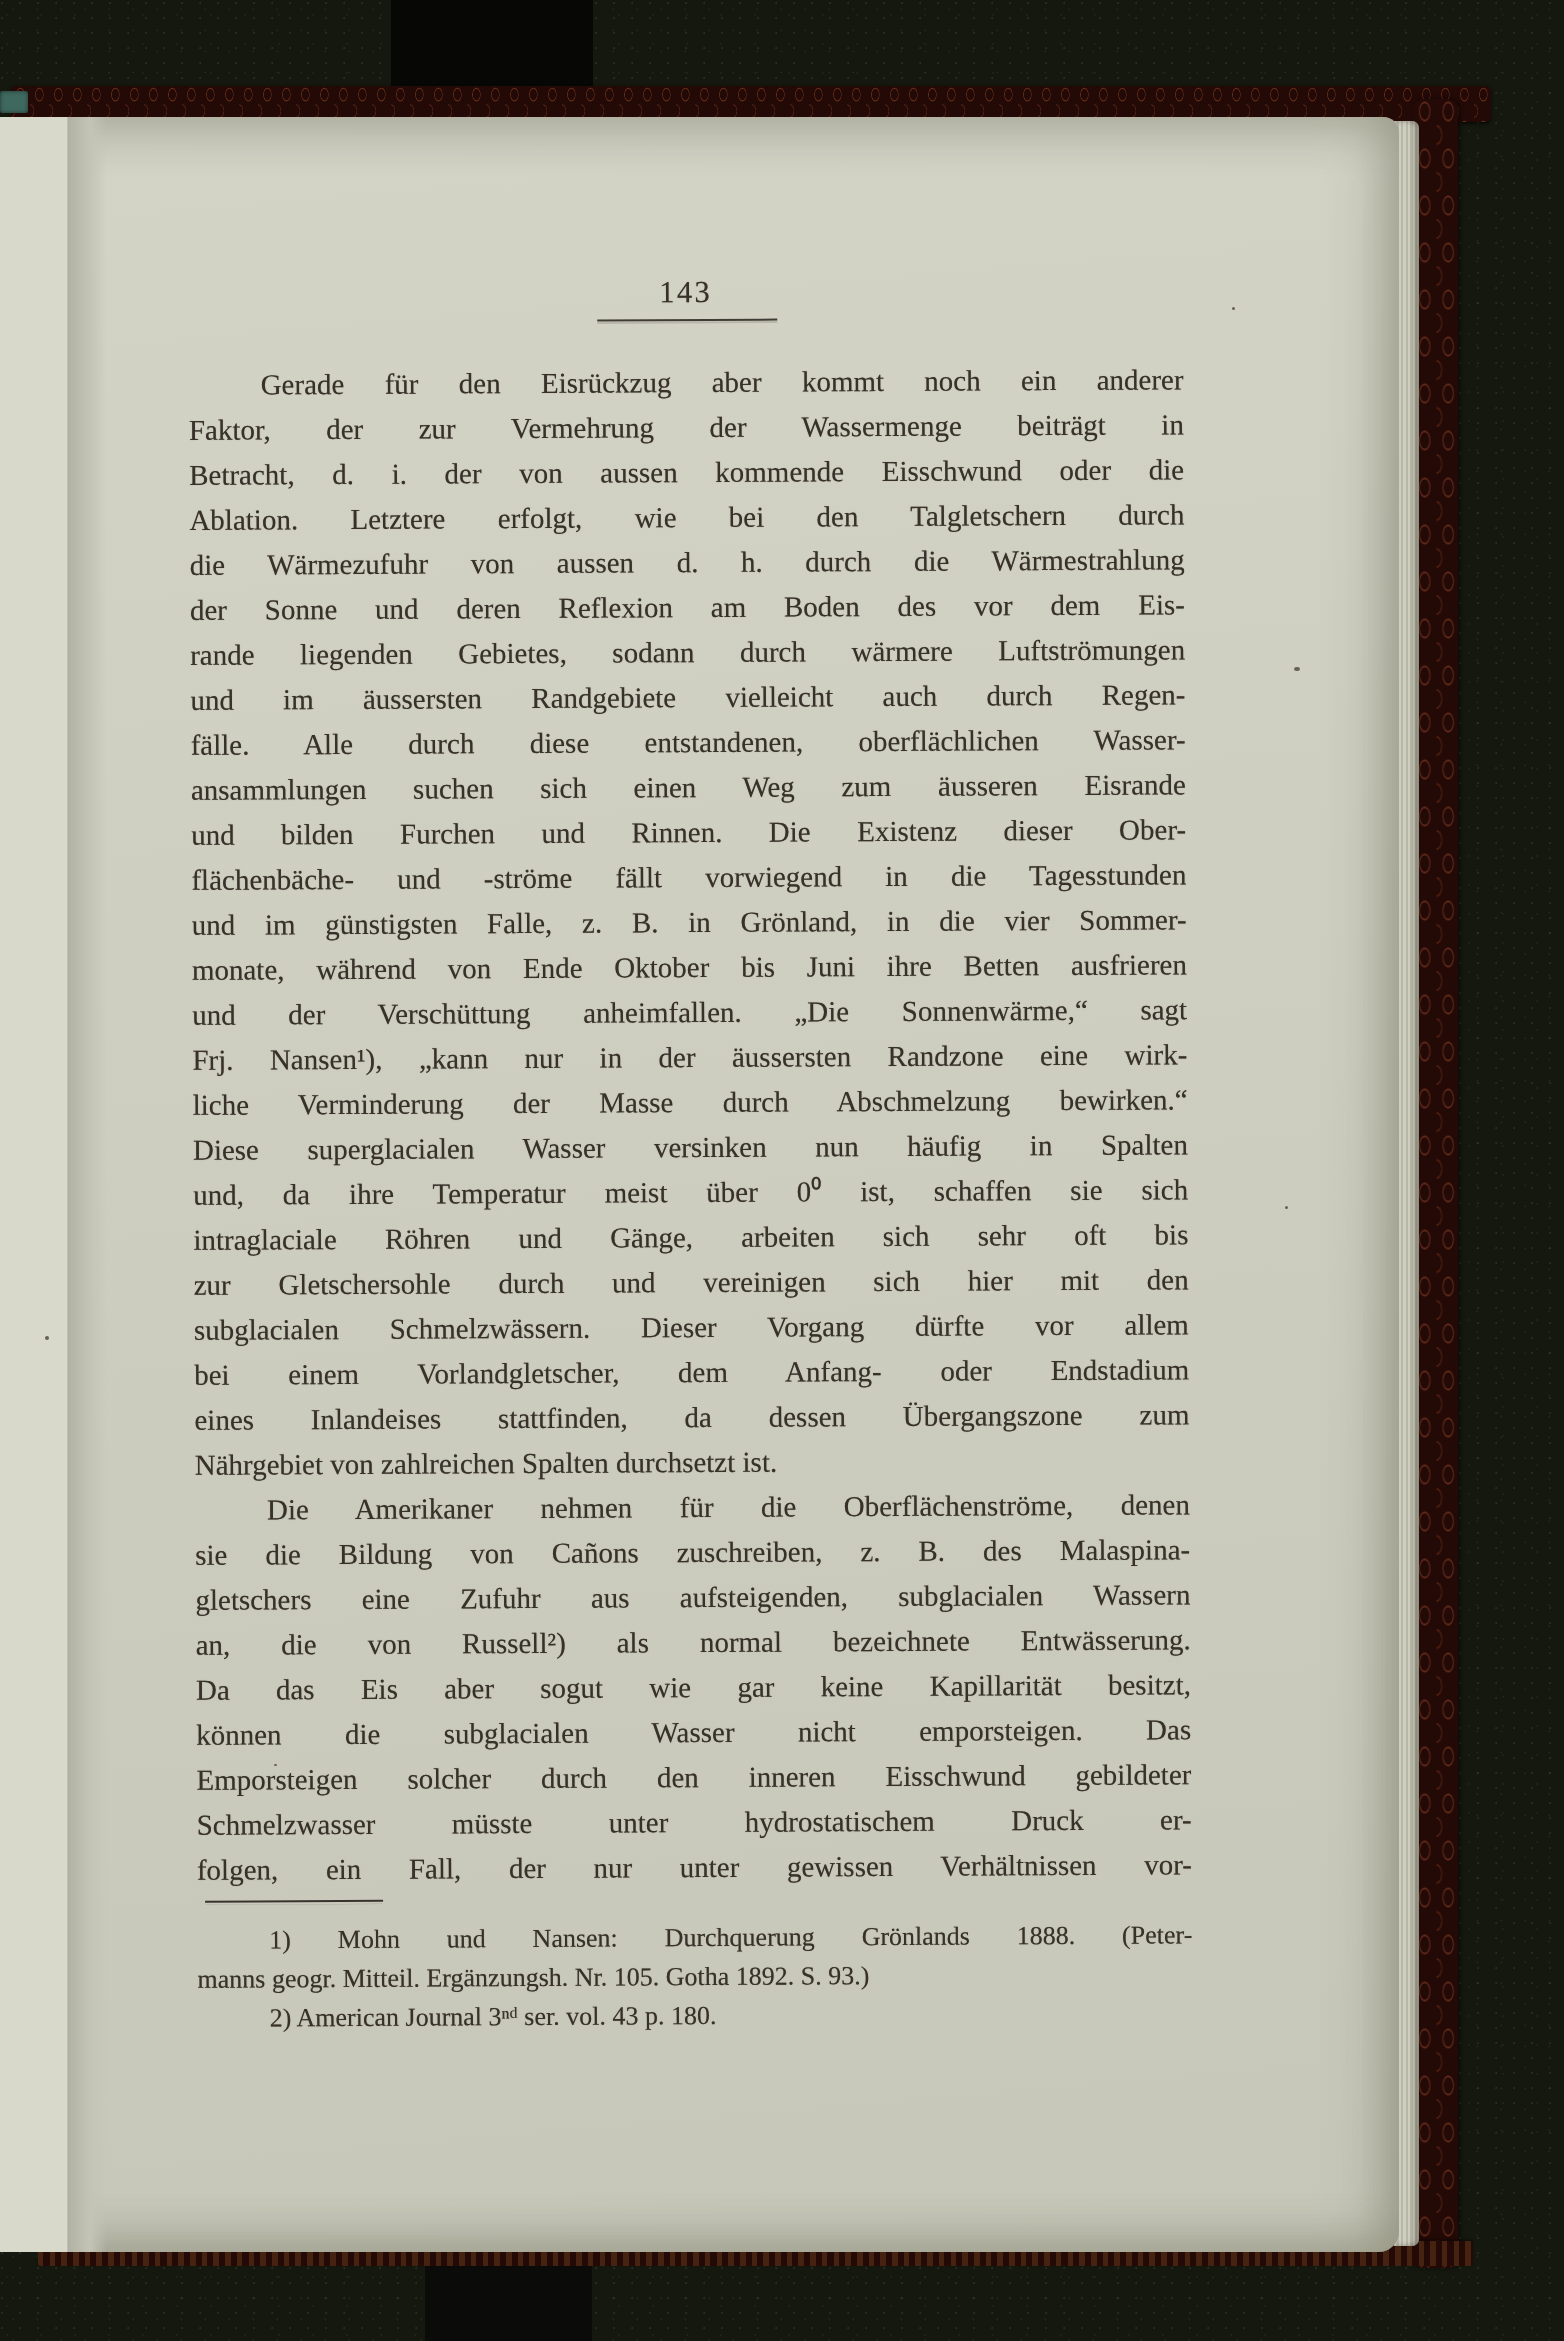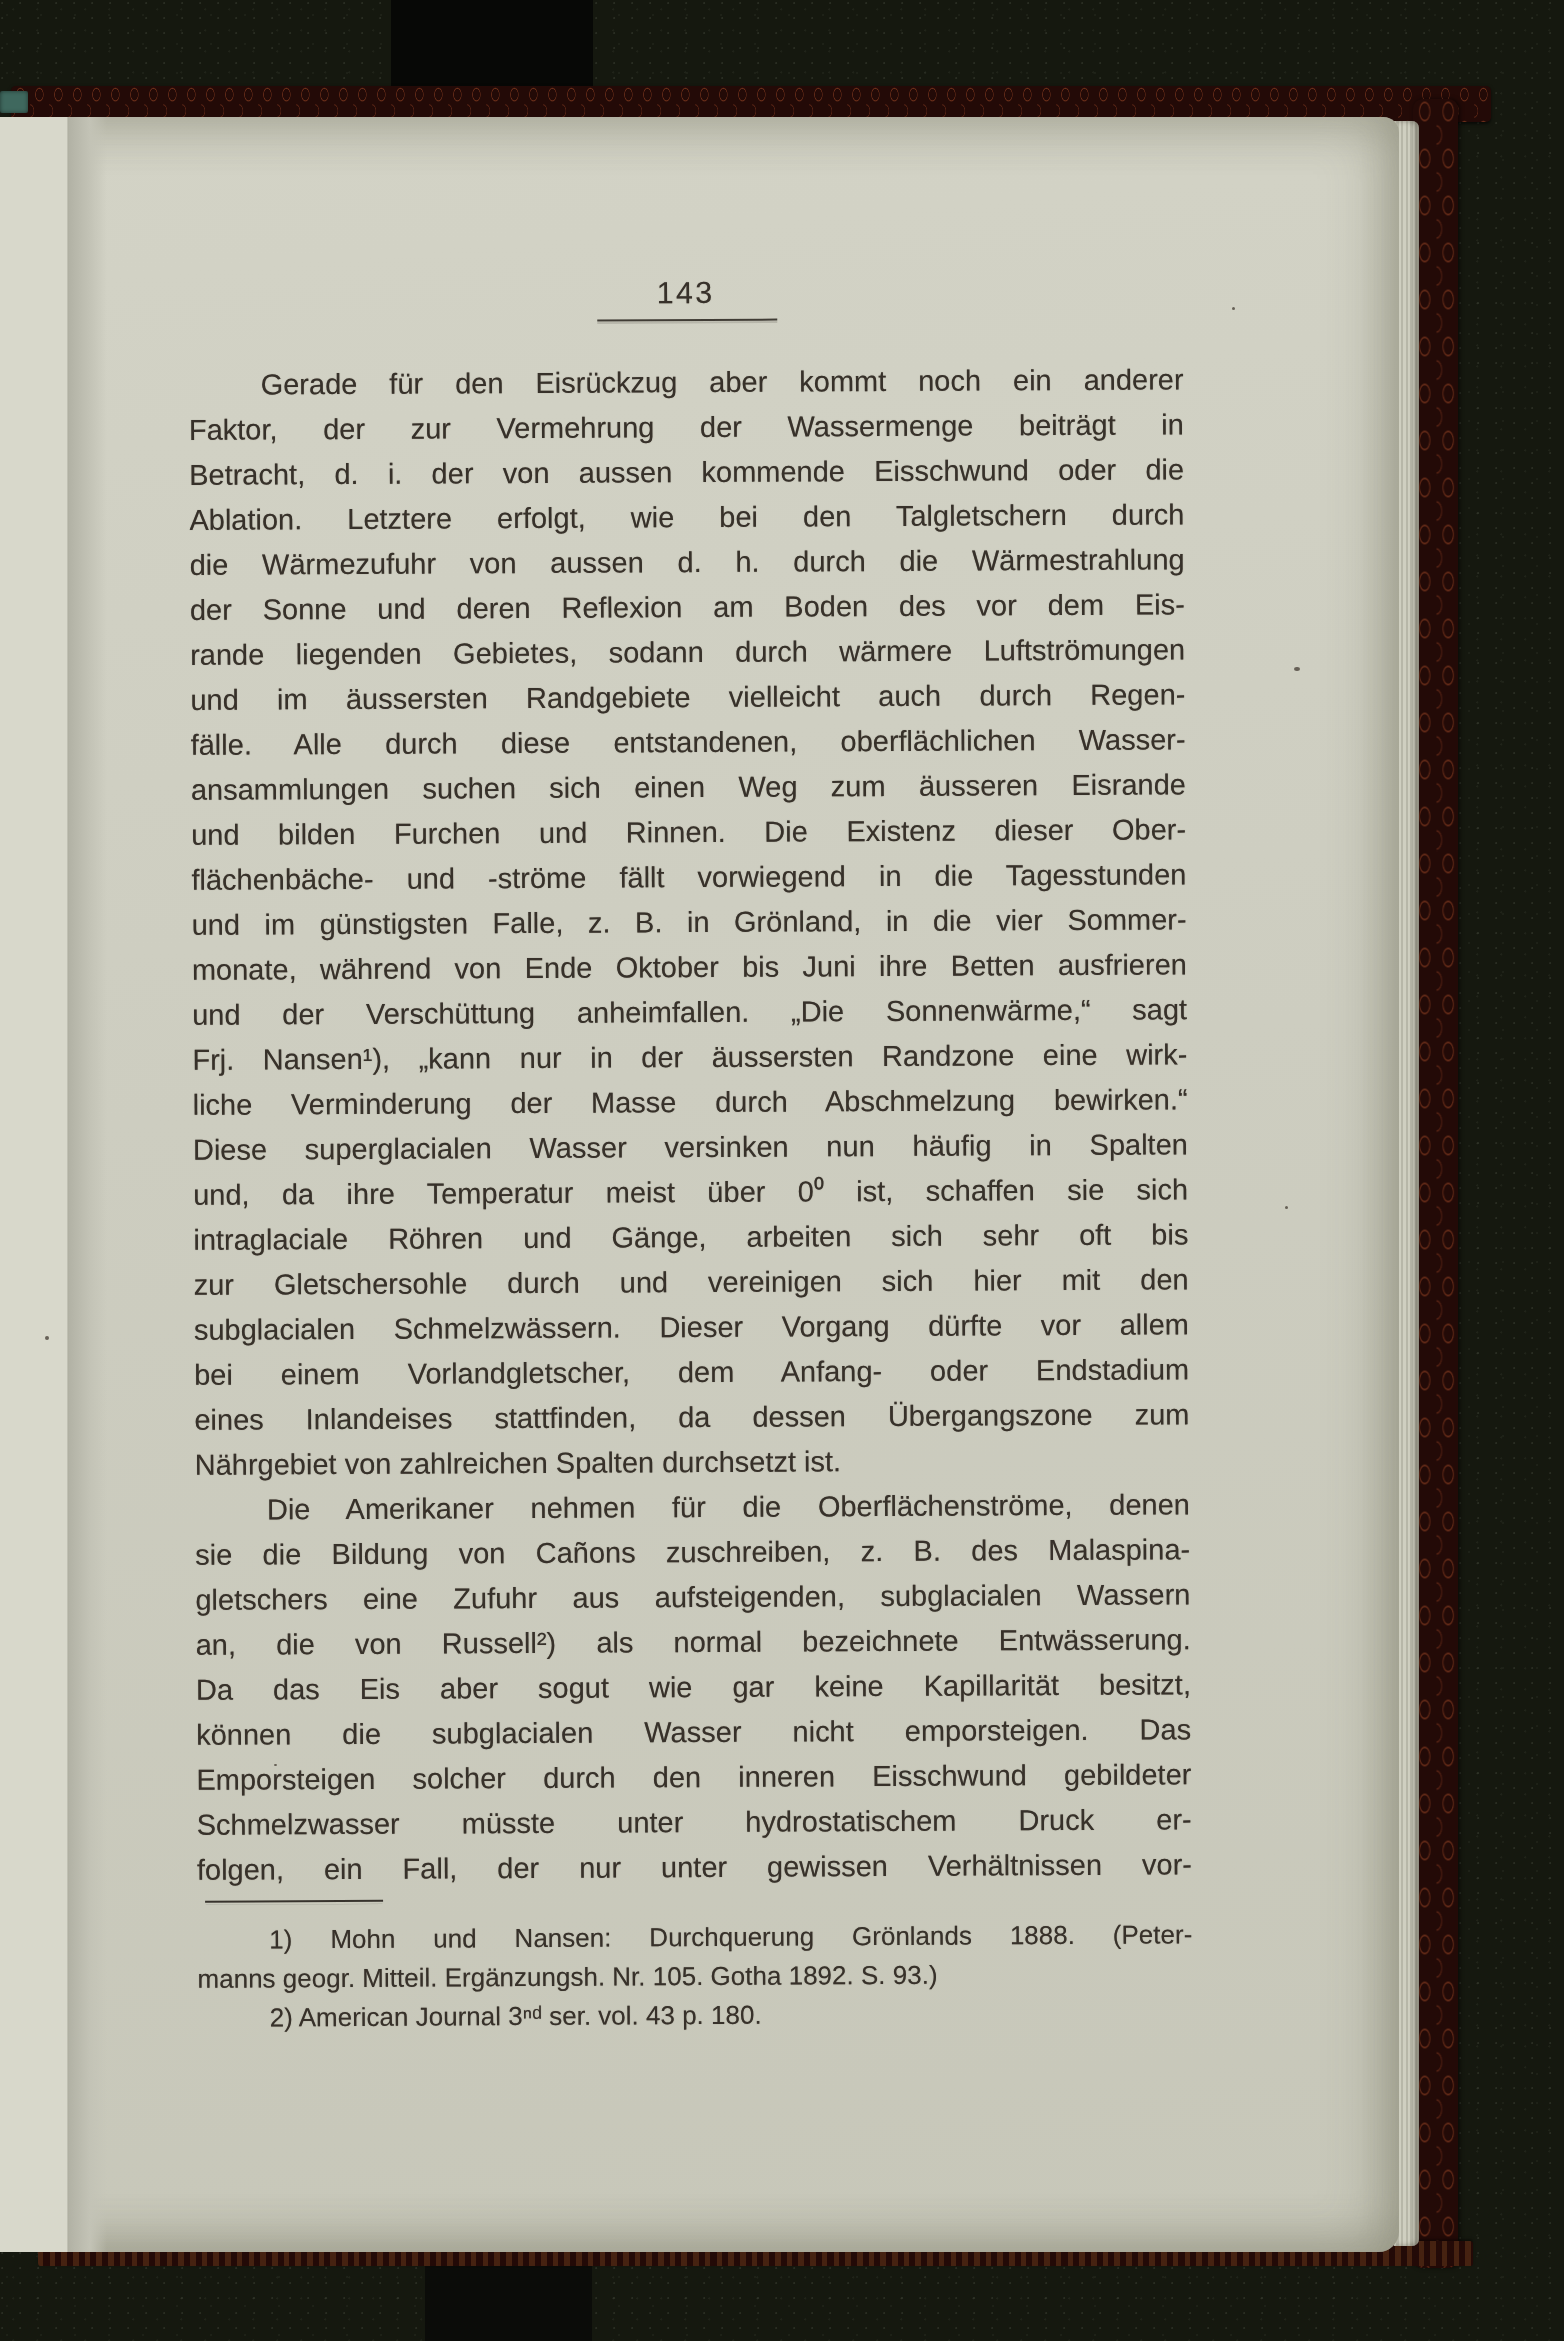--- a/index.html
+++ b/index.html
@@ -3,21 +3,21 @@
 <meta charset="utf-8">
 <style>
   html,body{margin:0;padding:0;background:#15180f;}
   .scene{position:relative;width:1565px;height:2342px;overflow:hidden;
     background-color:#15180f;
     background-image:
       radial-gradient(circle at 2.3px 3.1px, rgba(215,225,205,.10) 0.8px, transparent 1.3px),
       radial-gradient(circle at 13.3px 9.4px, rgba(200,210,190,.06) 0.8px, transparent 1.3px),
       radial-gradient(circle at 7px 15px, rgba(190,200,180,.05) 0.8px, transparent 1.2px);
     background-size:18px 15px, 24px 21px, 34px 29px;
-    font-family:Liberation Sans, sans-serif;}
+    font-family:Liberation Serif, serif;}
   .bg-band{position:absolute;}
   .band-top{left:391px;top:0;width:202px;height:92px;background:#070806;}
   .band-bottom{left:425px;top:2257px;width:167px;height:85px;background:#0b0c09;}
 
   
   .leather{position:absolute;background-color:#230a07;}
   .leather-top{left:11px;top:86px;width:1480px;height:36px;border-radius:4.7px;
     background-image:
       radial-gradient(ellipse 6.3px 10.2px at 9.4px 8.6px, rgba(0,0,0,0) 52%, rgba(165,75,40,.55) 60%, rgba(0,0,0,0) 72%),
       radial-gradient(ellipse 6.3px 10.2px at 0px 25px, rgba(0,0,0,0) 52%, rgba(150,66,36,.45) 60%, rgba(0,0,0,0) 72%);

